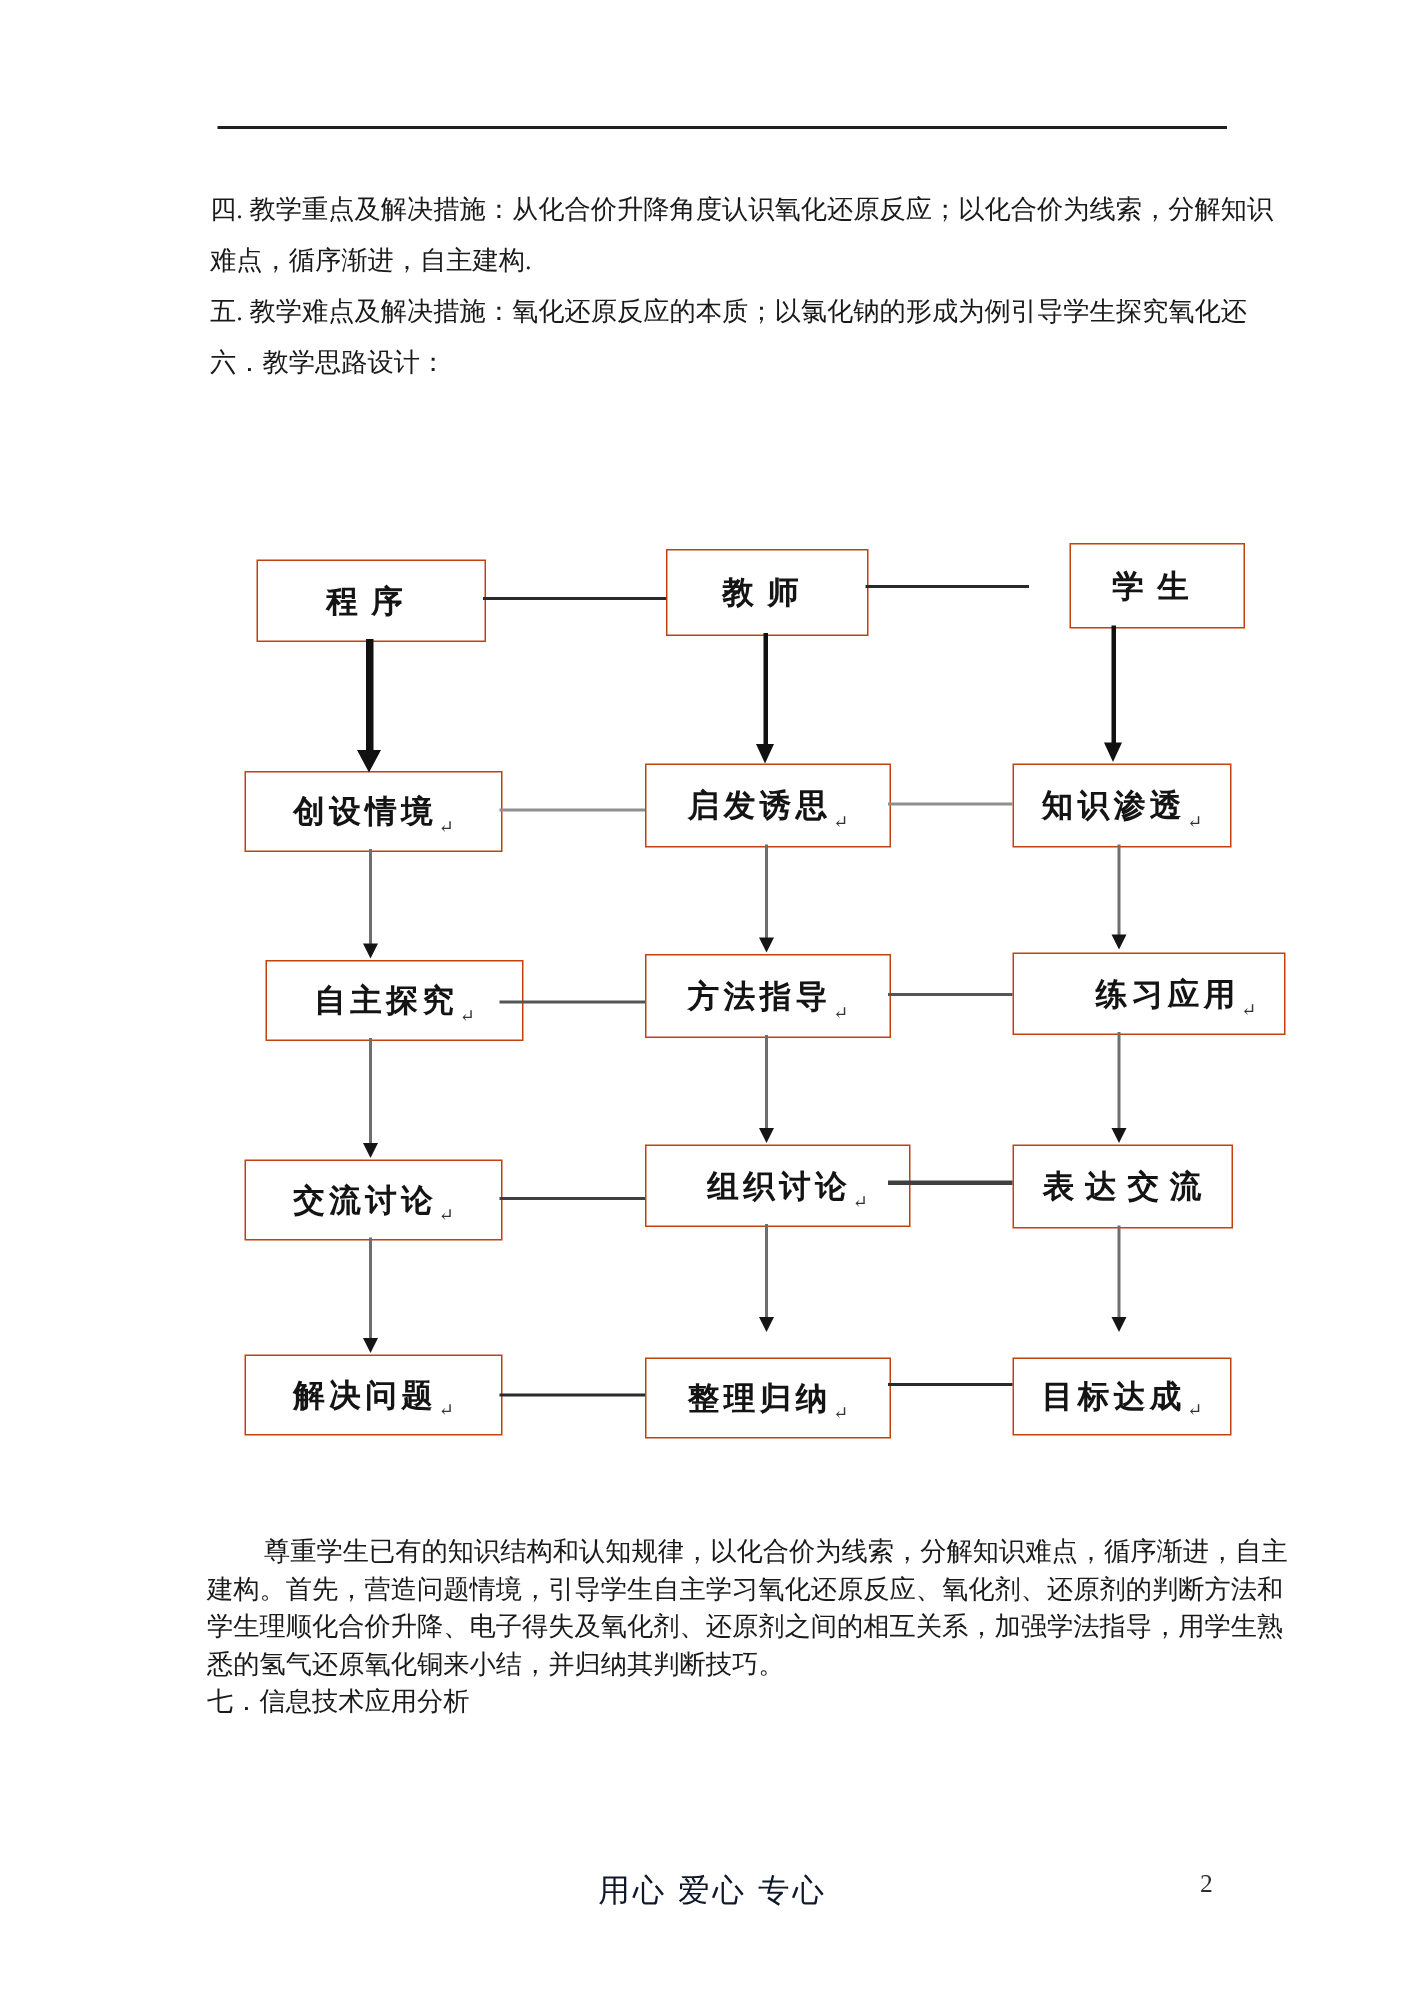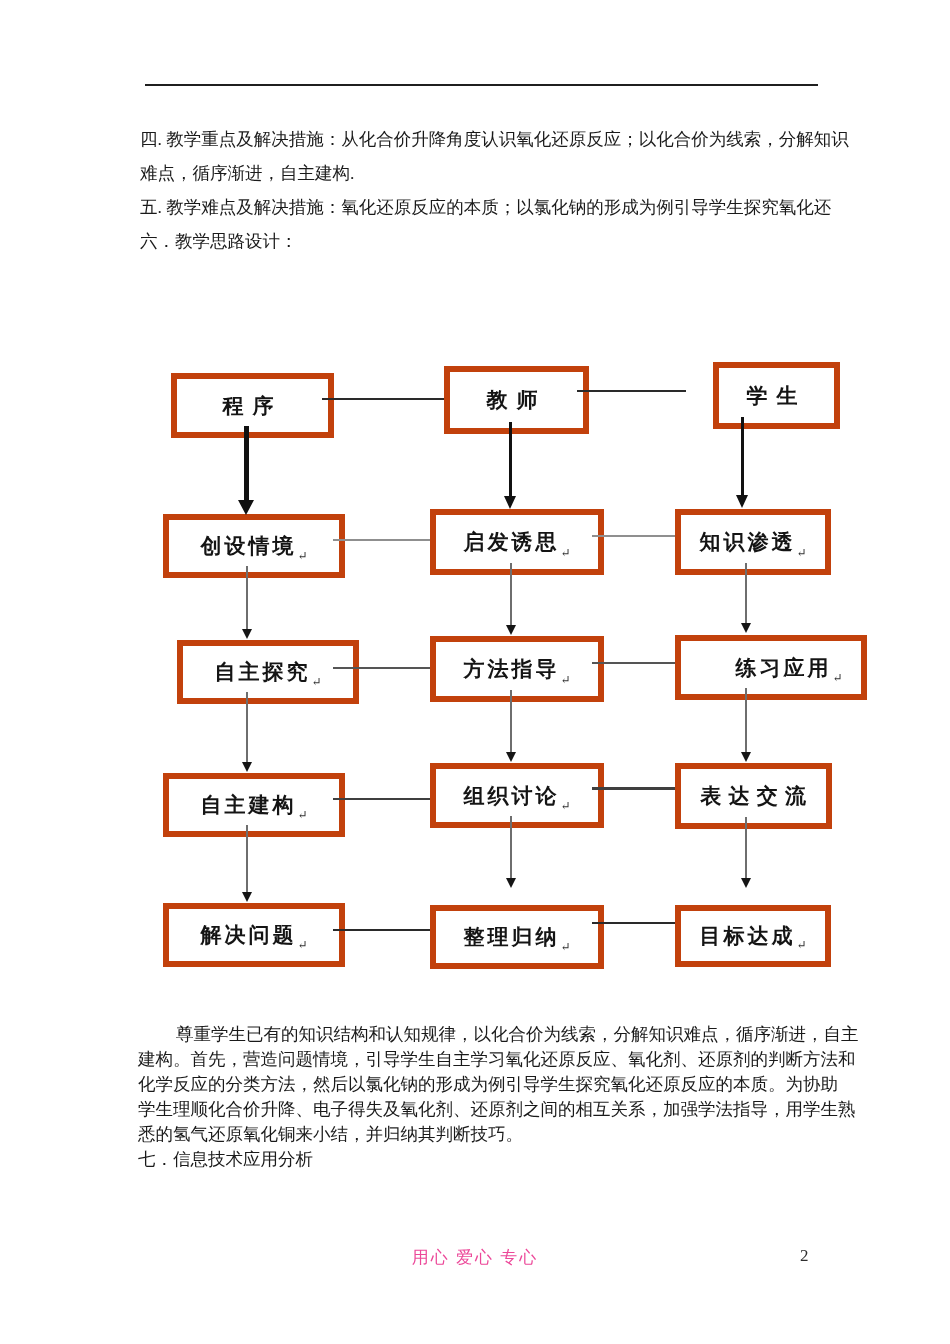--- a/index.html
+++ b/index.html
@@ -13,31 +13,31 @@
     overflow:hidden;
   }
   .rule{position:absolute;background:#1f1f1f;}
   .para{position:absolute;white-space:nowrap;}
   .para .ln{display:block;}
   .p1{left:140px;top:122px;width:684px;font-size:17.5px;line-height:34px;}
   .p2{left:138px;top:1022px;width:686px;font-size:17.5px;line-height:25px;}
   .indent{padding-left:38px;}
   .box{
     position:absolute;
-    border:6px solid #c2410c;
+    border:1px solid #c2410c;
     background:#fff;
     display:flex;align-items:center;justify-content:center;
     font-size:21px;font-weight:600;color:#141414;
     letter-spacing:3px;
   }
   .box .ret{font-size:12px;font-weight:400;letter-spacing:0;color:#333;margin-left:1px;align-self:flex-end;padding-bottom:8px;}
   .sp-wide{letter-spacing:9px;}
   .hline,.vline{position:absolute;}
   .ah{position:absolute;width:0;height:0;}
-  .footer{position:absolute;left:0;right:0;top:1246px;text-align:center;font-size:17px;color:#ec4899;letter-spacing:2px;}
+  .footer{position:absolute;left:0;right:0;top:1246px;text-align:center;font-size:21px;color:#0f172a;letter-spacing:2px;}
   .pagenum{position:absolute;left:800px;top:1246px;font-size:17px;color:#2e2e2e;}
 </style>
 </head>
 <body>
 
 <div class="page">
 
   <div class="rule" style="left:145px;top:84px;width:673px;height:2px;"></div>
 
   <div class="para p1">
@@ -77,24 +77,24 @@
   <div class="box" style="left:430px;top:636px;width:162px;height:54px;">
     <span>方法指导</span>
     <span class="ret">↵</span>
   </div>
   <div class="box" style="left:675px;top:635px;width:144px;height:53px;padding-left:36px;">
     <span>练习应用</span>
     <span class="ret">↵</span>
   </div>
 
   <div class="box" style="left:163px;top:773px;width:170px;height:52px;">
-    <span>自主建构</span>
+    <span>交流讨论</span>
     <span class="ret">↵</span>
   </div>
-  <div class="box" style="left:430px;top:763px;width:162px;height:53px;">
+  <div class="box" style="left:430px;top:763px;width:162px;height:53px;padding-left:13px;">
     <span>组织讨论</span>
     <span class="ret">↵</span>
   </div>
   <div class="box" style="left:675px;top:763px;width:145px;height:54px;letter-spacing:1px;">
     <span>表 达 交 流</span>
   </div>
 
   <div class="box" style="left:163px;top:903px;width:170px;height:52px;">
     <span>解决问题</span>
     <span class="ret">↵</span>
@@ -155,21 +155,20 @@
 
   <div class="vline" style="left:510px;top:816px;width:2px;height:62px;background:#6e6e6e;"></div>
   <div class="ah" style="left:506px;top:878px;border-left:5px solid transparent;border-right:5px solid transparent;border-top:10px solid #151515;"></div>
 
   <div class="vline" style="left:745px;top:817px;width:2px;height:61px;background:#6e6e6e;"></div>
   <div class="ah" style="left:741px;top:878px;border-left:5px solid transparent;border-right:5px solid transparent;border-top:10px solid #151515;"></div>
 
   <div class="para p2">
     <span class="ln indent">尊重学生已有的知识结构和认知规律，以化合价为线索，分解知识难点，循序渐进，自主</span>
     <span class="ln">建构。首先，营造问题情境，引导学生自主学习氧化还原反应、氧化剂、还原剂的判断方法和</span>
-    <span class="ln">化学反应的分类方法，然后以氯化钠的形成为例引导学生探究氧化还原反应的本质。为协助</span>
     <span class="ln">学生理顺化合价升降、电子得失及氧化剂、还原剂之间的相互关系，加强学法指导，用学生熟</span>
     <span class="ln">悉的氢气还原氧化铜来小结，并归纳其判断技巧。</span>
     <span class="ln">七．信息技术应用分析</span>
   </div>
 
   <div class="footer">用心  爱心  专心</div>
   <div class="pagenum">2</div>
 
 </div>
 

